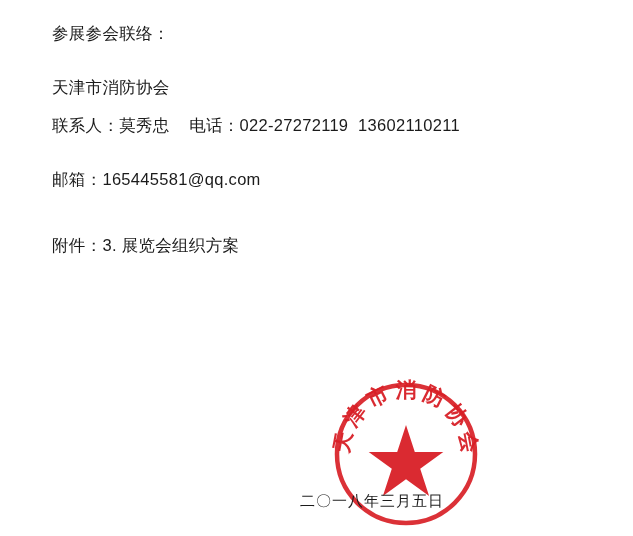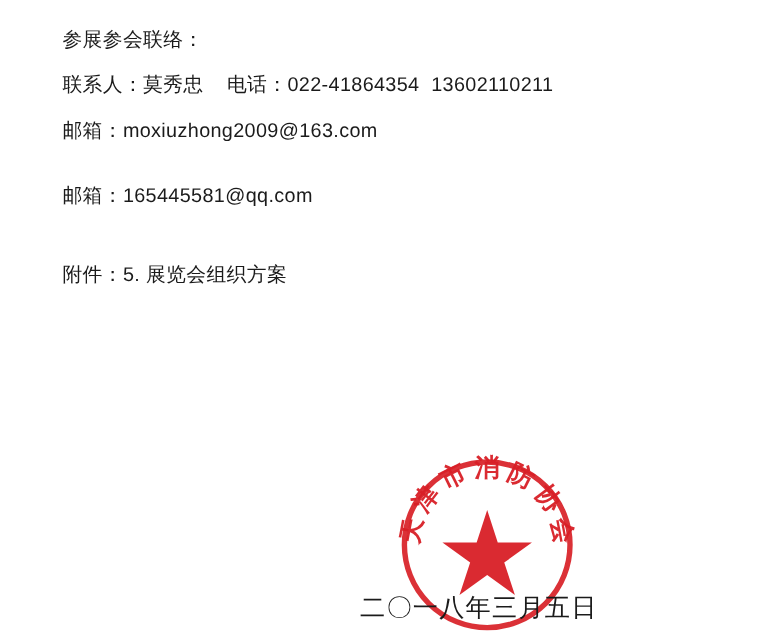--- a/index.html
+++ b/index.html
@@ -49,43 +49,43 @@
     width: 152px;
     height: 152px;
   }
   .seal svg {
     display: block;
   }
   .date-line {
     position: absolute;
     left: 300px;
     top: 492px;
-    font-size: 21px;
+    font-size: 15px;
     letter-spacing: 1px;
     color: #1b1b1b;
     white-space: pre;
   }
 </style>
 </head>
 <body>
 
 <div class="page">
 
   <div class="line">参展参会联络：</div>
 
-  <div class="line">联系人：莫秀忠    电话：022-41864354  13602110211</div>
-  <div class="line">邮箱：moxiuzhong2009@163.com</div>
+  <div class="line spacer-top">天津市消防协会</div>
+  <div class="line">联系人：莫秀忠    电话：022-27272119  13602110211</div>
 
   <div class="block-gap"></div>
 
   <div class="line">邮箱：165445581@qq.com</div>
 
   <div class="attach-gap"></div>
 
-  <div class="line">附件：5. 展览会组织方案</div>
+  <div class="line">附件：3. 展览会组织方案</div>
 
   <div class="seal">
     <svg width="152" height="152" viewBox="0 0 152 152" aria-hidden="true">
       <defs>
         <path id="sealArc" d="M 76,76 m -57,0 a 57,57 0 1,1 114,0 a 57,57 0 1,1 -114,0"></path>
       </defs>
       <circle cx="76" cy="76" r="69" fill="none" stroke="#d81f26" stroke-width="4.5" opacity="0.92"></circle>
       <text font-family="'Liberation Serif', serif" font-size="21" font-weight="bold" fill="#d81f26" opacity="0.95">
         <textPath href="#sealArc" startOffset="25%" text-anchor="middle">天 津 市 消 防 协 会</textPath>
       </text>

